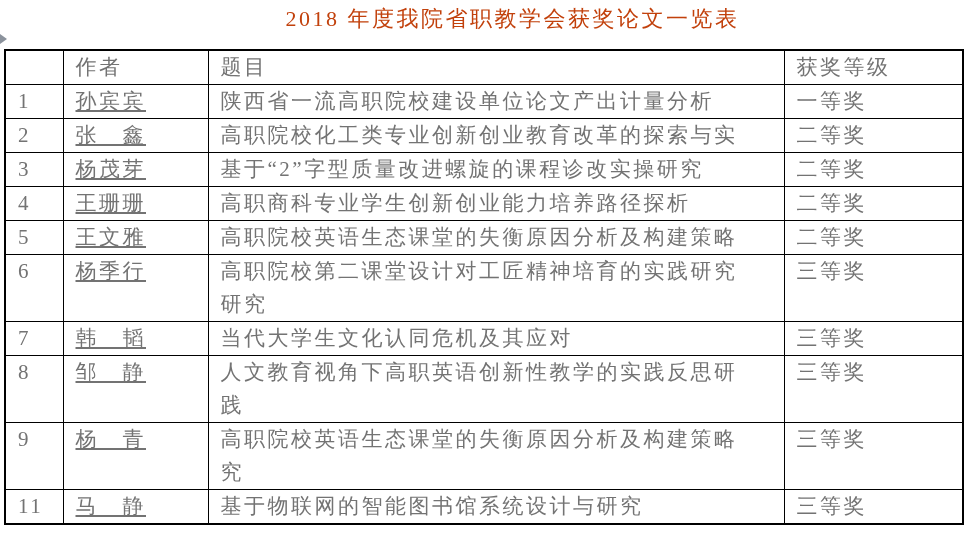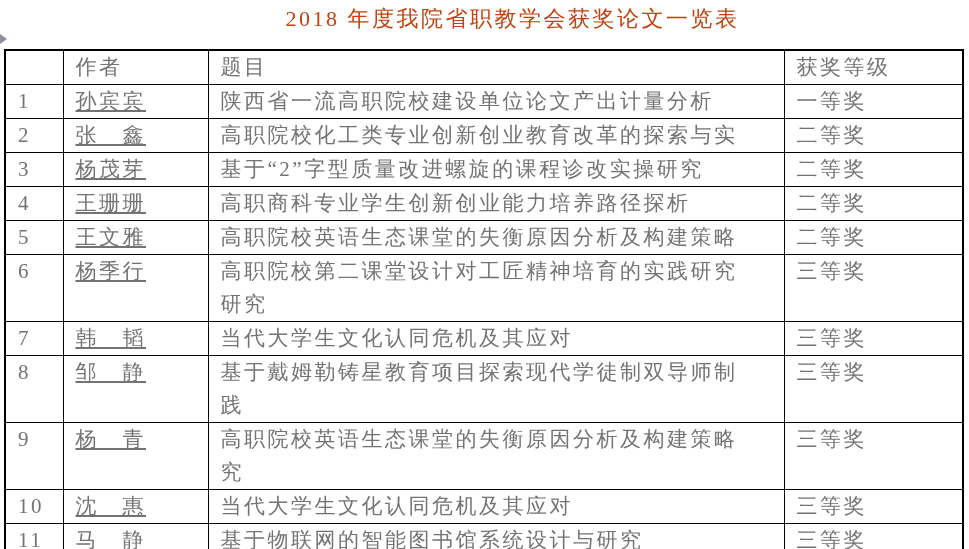--- a/index.html
+++ b/index.html
@@ -131,35 +131,29 @@
       </tr>
       <tr>
         <td class="cell-index">7</td>
         <td class="cell-author">韩　韬</td>
         <td class="cell-title">当代大学生文化认同危机及其应对</td>
         <td class="cell-award">三等奖</td>
       </tr>
       <tr>
         <td class="cell-index">8</td>
         <td class="cell-author">邹　静</td>
-        <td class="cell-title">基于戴姆勒铸星教育项目探索现代学徒制双导师制
+        <td class="cell-title">人文教育视角下高职英语创新性教学的实践反思研
 践</td>
         <td class="cell-award">三等奖</td>
       </tr>
       <tr>
         <td class="cell-index">9</td>
         <td class="cell-author">杨　青</td>
         <td class="cell-title">高职院校英语生态课堂的失衡原因分析及构建策略
 究</td>
-        <td class="cell-award">三等奖</td>
-      </tr>
-      <tr>
-        <td class="cell-index">10</td>
-        <td class="cell-author">沈　惠</td>
-        <td class="cell-title">当代大学生文化认同危机及其应对</td>
         <td class="cell-award">三等奖</td>
       </tr>
       <tr>
         <td class="cell-index">11</td>
         <td class="cell-author">马　静</td>
         <td class="cell-title">基于物联网的智能图书馆系统设计与研究</td>
         <td class="cell-award">三等奖</td>
       </tr>
     </tbody>
   </table>

